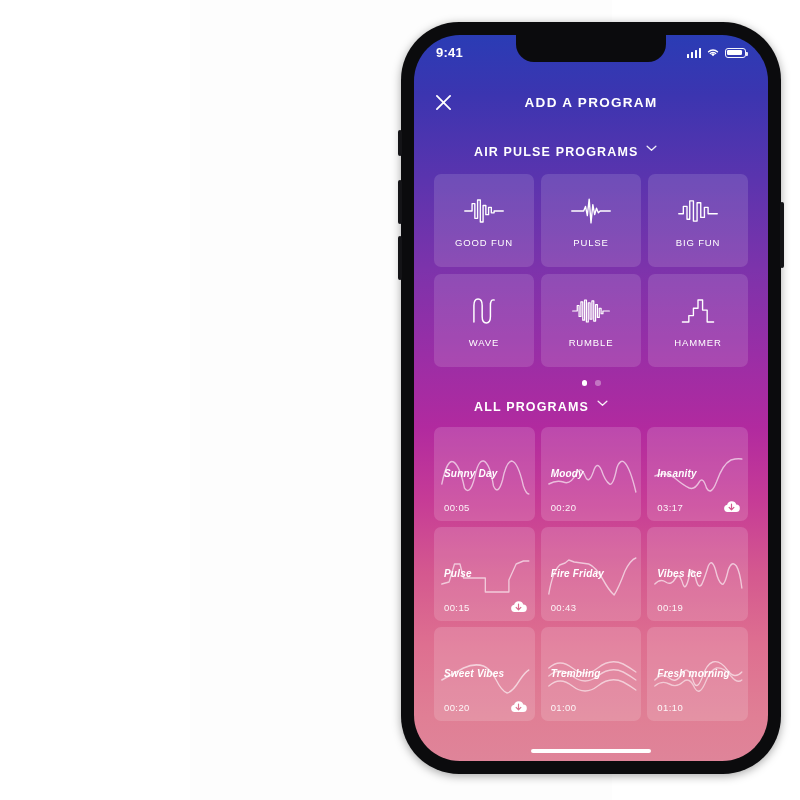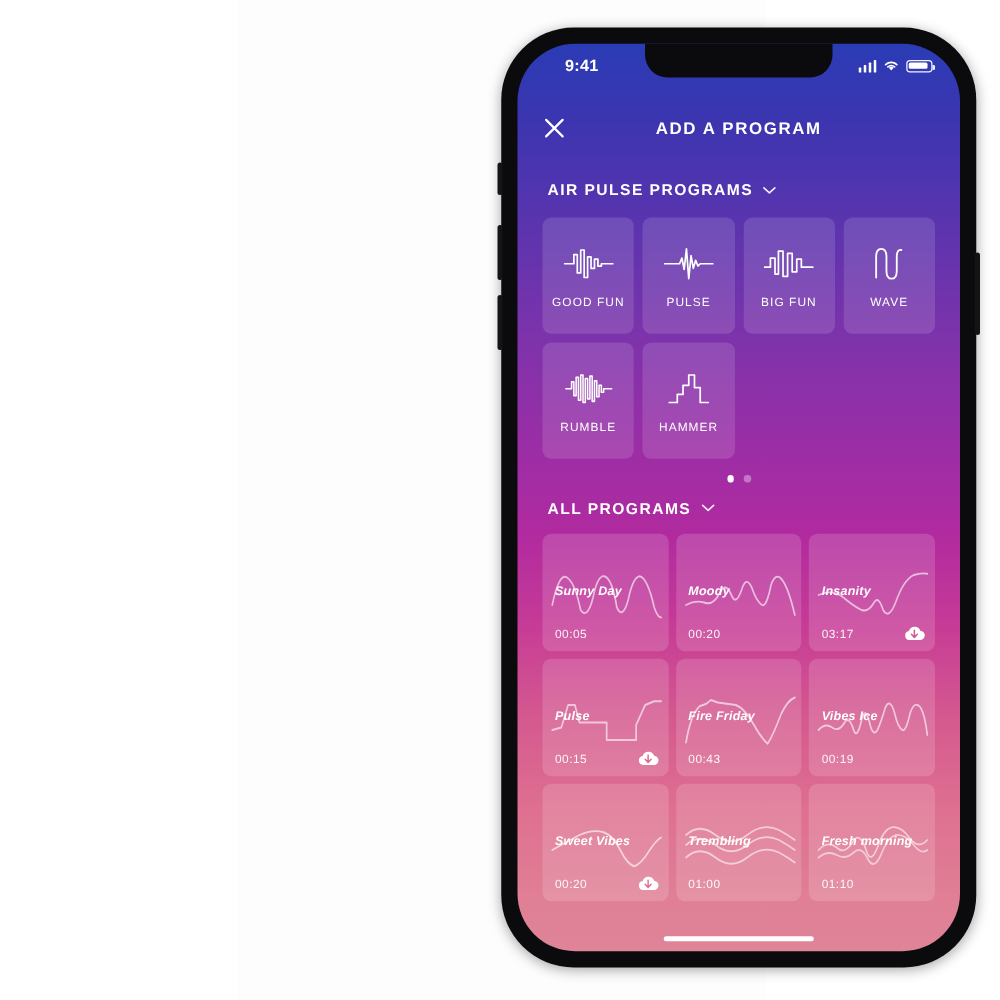--- a/index.html
+++ b/index.html
@@ -64,21 +64,21 @@
     left:50%; transform:translateX(-50%);
     top:0; width:150px; height:27px;
     background:#0b0b0d;
     border-bottom-left-radius:18px;
     border-bottom-right-radius:18px;
     z-index:30;
   }
 
   
   #statusbar {
-    position:absolute; top:0; left:16px; right:0; height:30px;
+    position:absolute; top:0; left:0; right:0; height:30px;
     display:flex; align-items:center;
     justify-content:space-between;
     padding:0 22px;
     z-index:25;
     color:#fff;
   }
   #clock {
     font-size:13px; font-weight:bold;
     letter-spacing:.2px;
     padding-top:5px;
@@ -120,35 +120,35 @@
   #nav-title {
     width:100%; text-align:center;
     color:#fff; font-size:13.5px; font-weight:bold;
     letter-spacing:1.3px;
   }
 
   
   #content { position:absolute; top:88px; left:0; right:0; bottom:0; }
 
   .section-head {
-    display:flex; align-items:center; gap:8px;
+    display:flex; align-items:flex-start; gap:8px;
     padding:0 24px;
     color:#fff;
-    font-size:12.5px; font-weight:bold; letter-spacing:1.15px;
+    font-size:12.5px; font-weight:bold; letter-spacing:1.15px;margin-left:36px;
   }
   #air-head { margin-top:22px; }
   #all-head { margin-top:14px; }
   .chev { display:block; opacity:.92; }
 
   
   #air-grid {
     margin-top:15px;
     padding:0 20px;
     display:grid;
-    grid-template-columns:repeat(4,1fr);
+    grid-template-columns:repeat(3,1fr);
     gap:7px;
   }
   .pcard {
     height:93px;
     border-radius:7px;
     background:rgba(255,255,255,.13);
     display:flex; flex-direction:column;
     align-items:center; justify-content:center;
     gap:9px;
     cursor:pointer;

